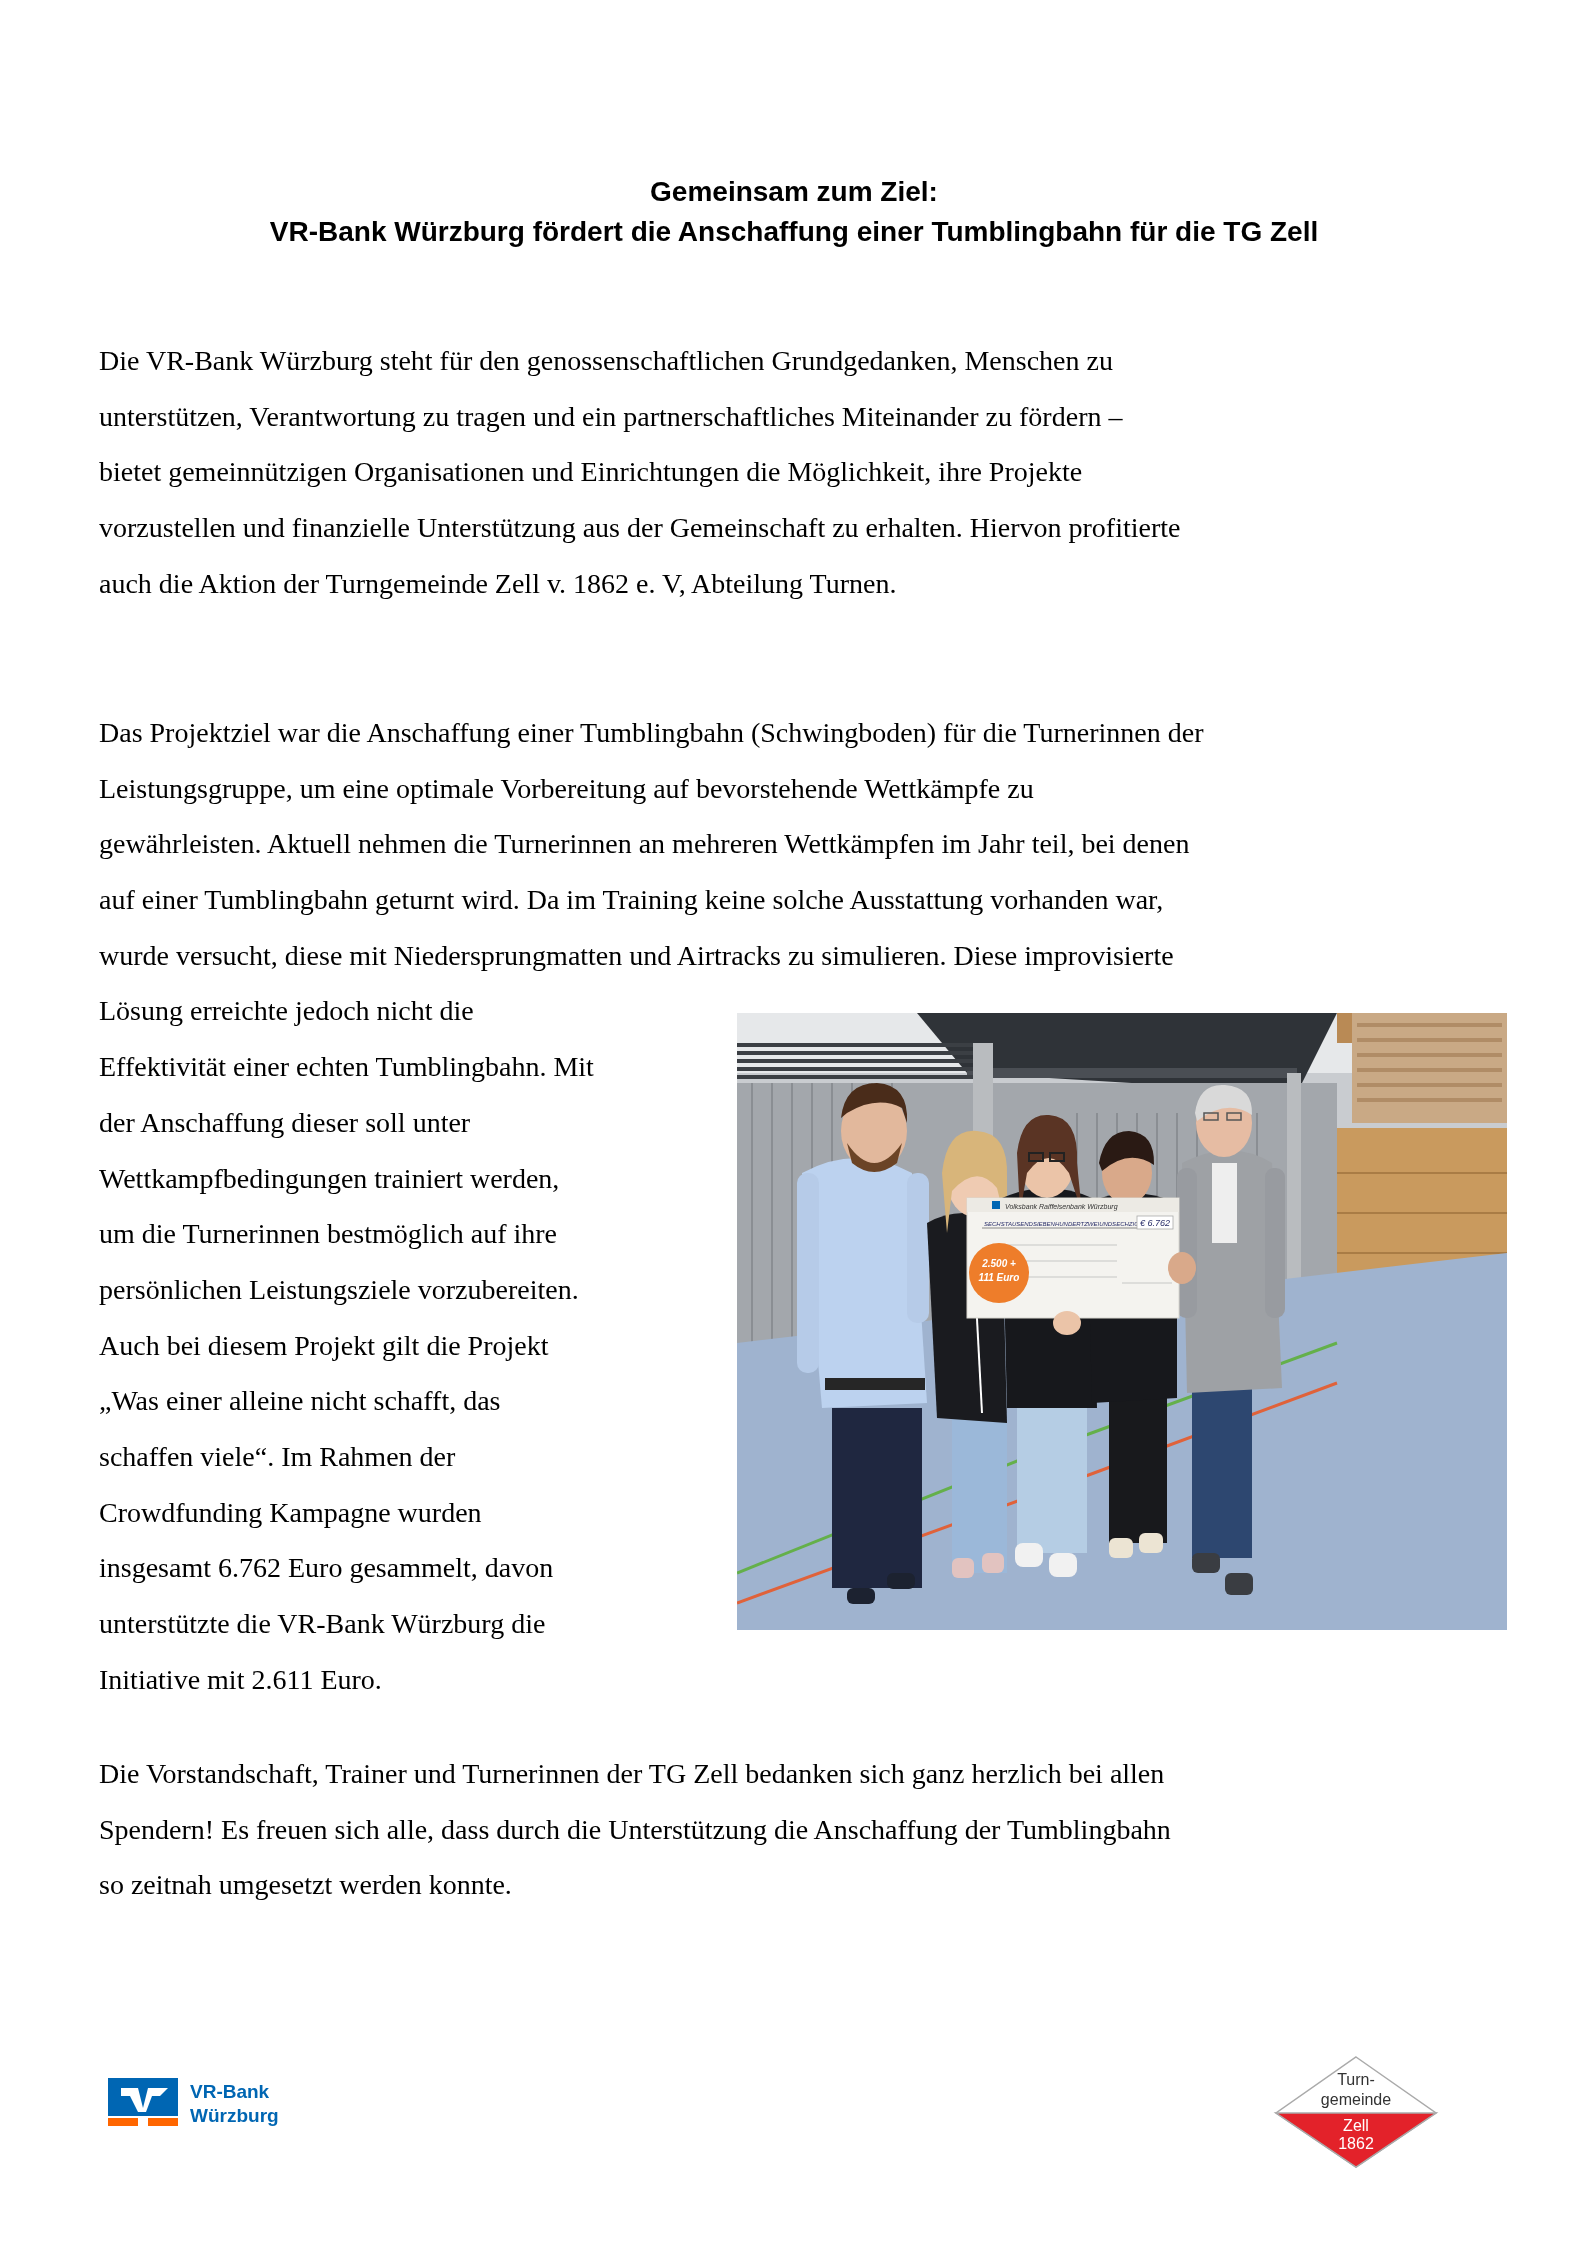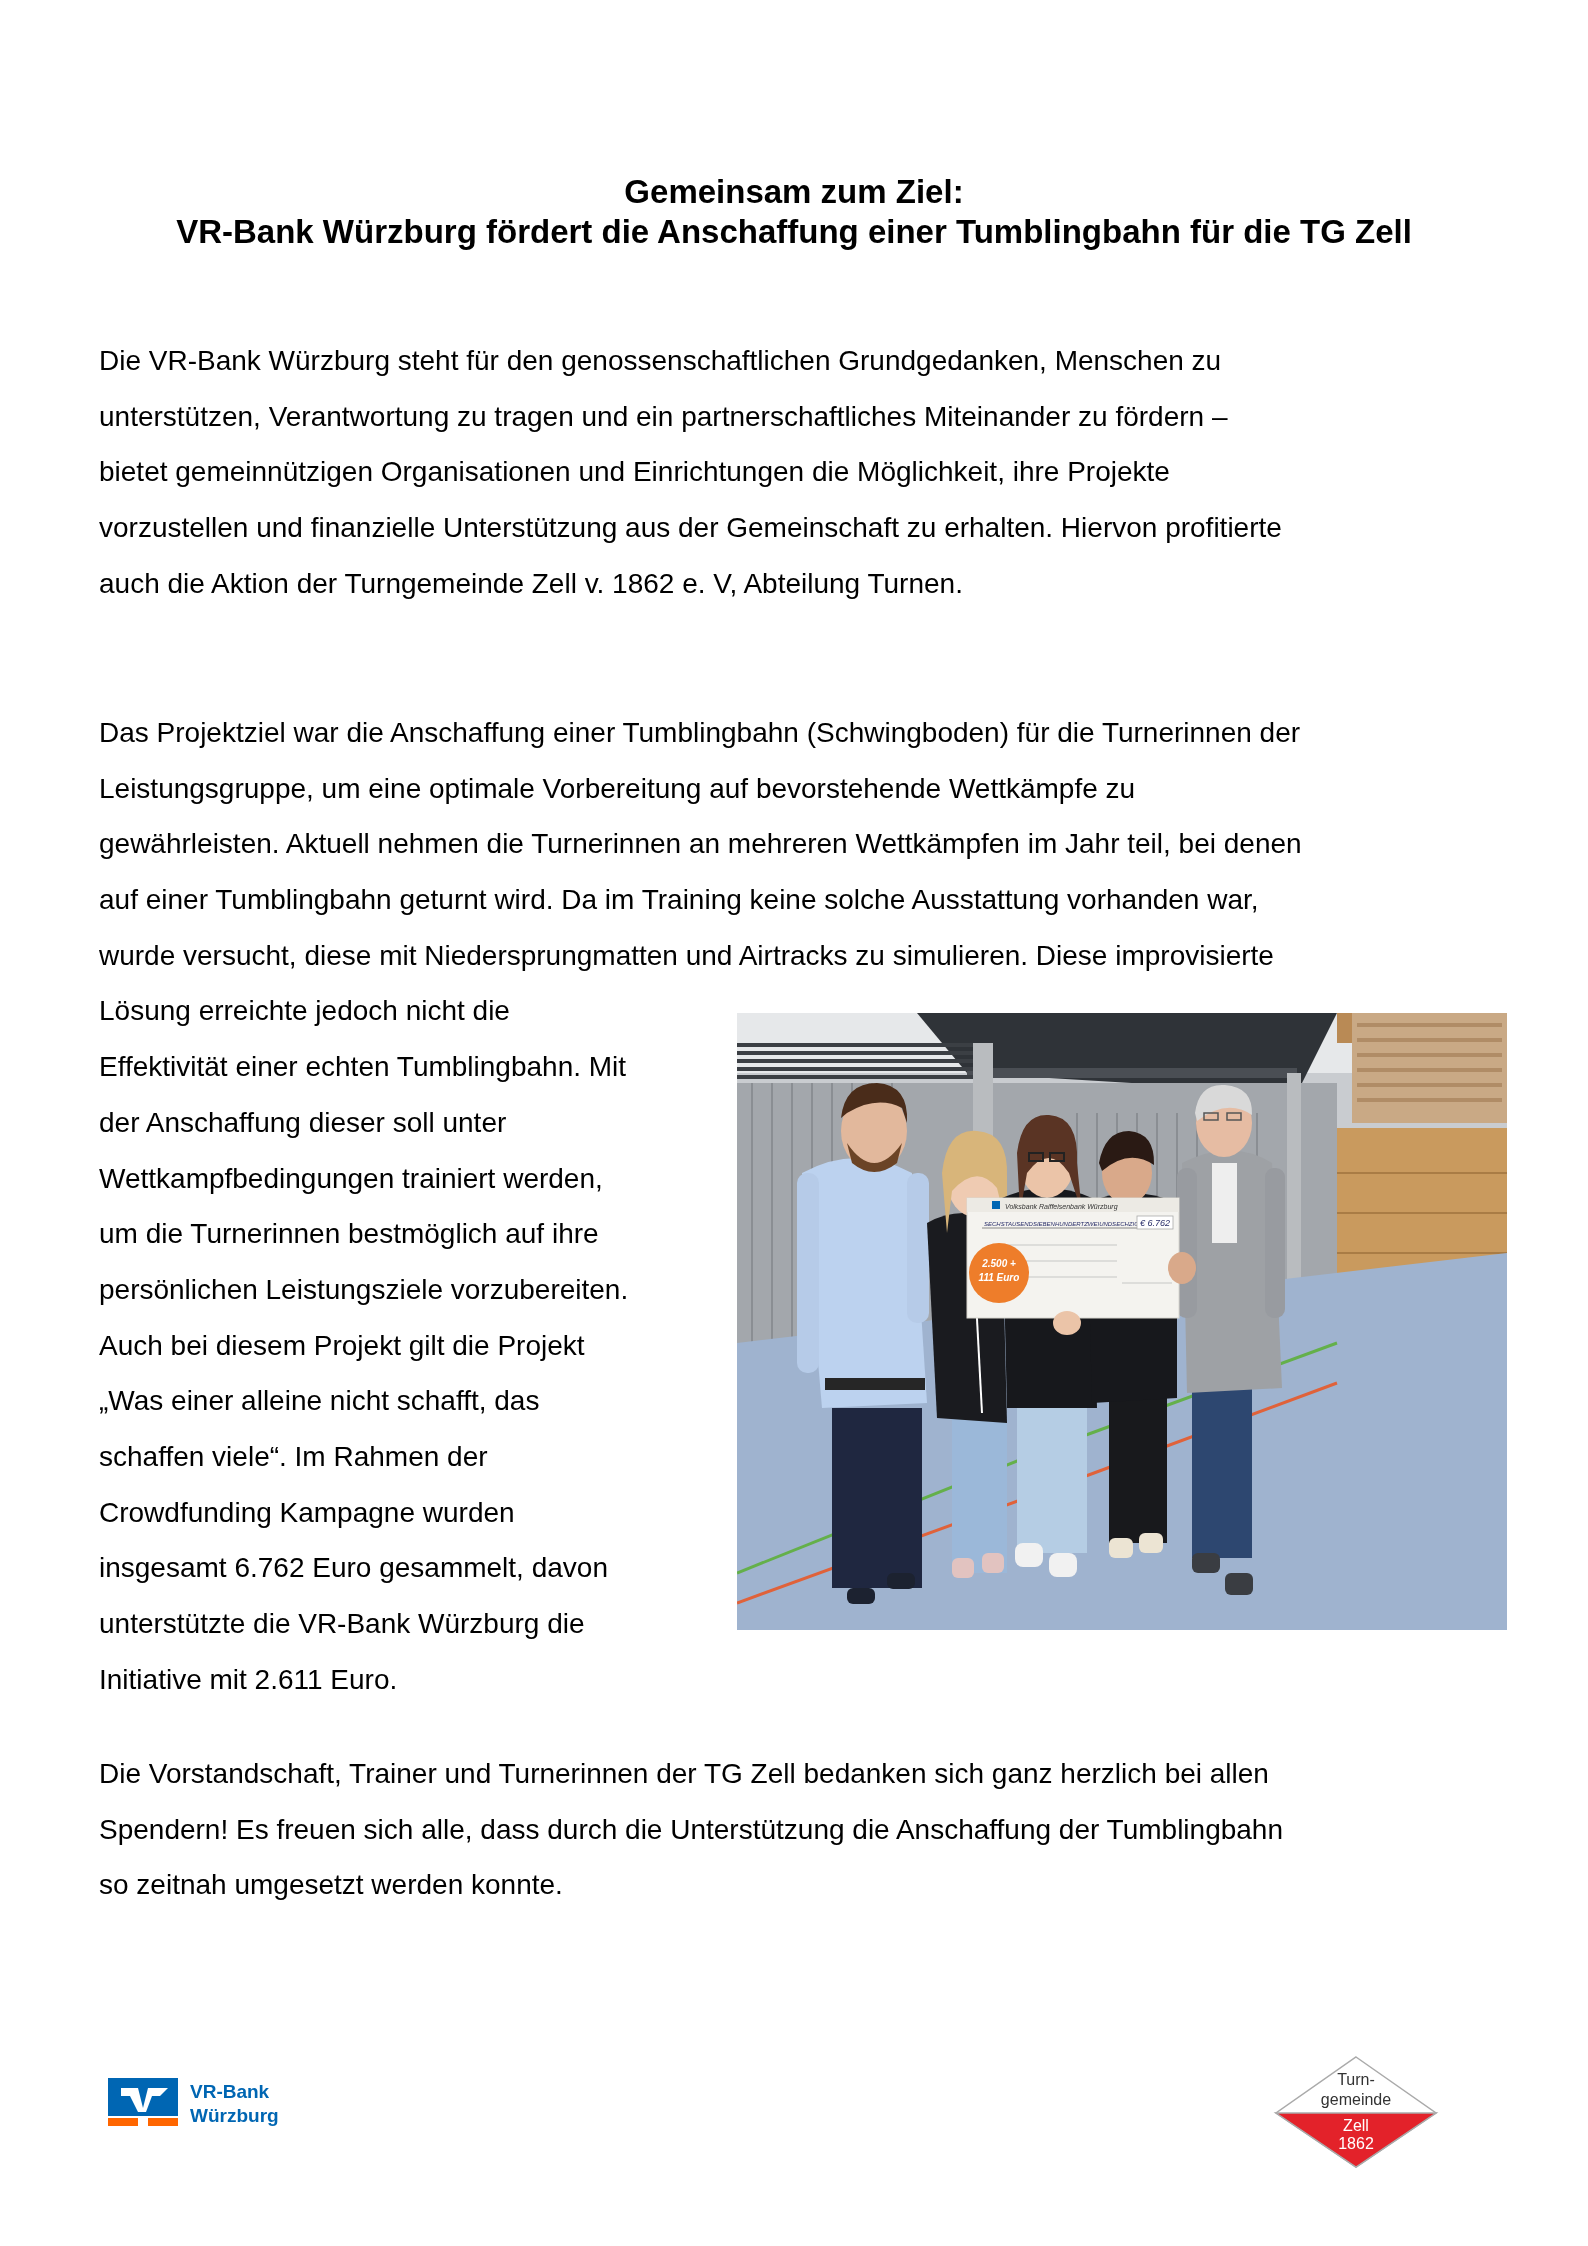--- a/index.html
+++ b/index.html
@@ -1,22 +1,22 @@
 <!DOCTYPE html>
 <html><head>
 <meta charset="utf-8">
 <style>
   html, body { margin: 0; padding: 0; background: #ffffff; }
   body { width: 1588px; height: 2246px; position: relative; overflow: hidden;
          font-family: "Liberation Sans", sans-serif; color: #000; }
   .title { position: absolute; left: 0; width: 1588px; top: 172px; text-align: center;
-           font-weight: bold; font-size: 33px; line-height: 40px; }
+           font-weight: bold; font-size: 28px; line-height: 40px; }
   .title div { white-space: nowrap; }
   .para { position: absolute; left: 99px; font-size: 28px; line-height: 55.7px; }
-  .para .line { white-space: nowrap; display: block; height: 55.7px; }
+  .para .line { white-space: nowrap; display: block; height: 55.7px; font-family: Liberation Serif, serif; }
   #p1 { top: 333px; }
   #p2 { top: 705px; }
   #p3 { top: 1746px; }
   .photo { position: absolute; left: 737px; top: 1013px; width: 770px; height: 617px; overflow: hidden; font-style: italic; }
   .logo-vr { position: absolute; left: 108px; top: 2078px; width: 210px; height: 50px; }
   .logo-tg { position: absolute; left: 1272px; top: 2055px; width: 168px; height: 115px; }
 </style>
 </head>
 <body>
 

